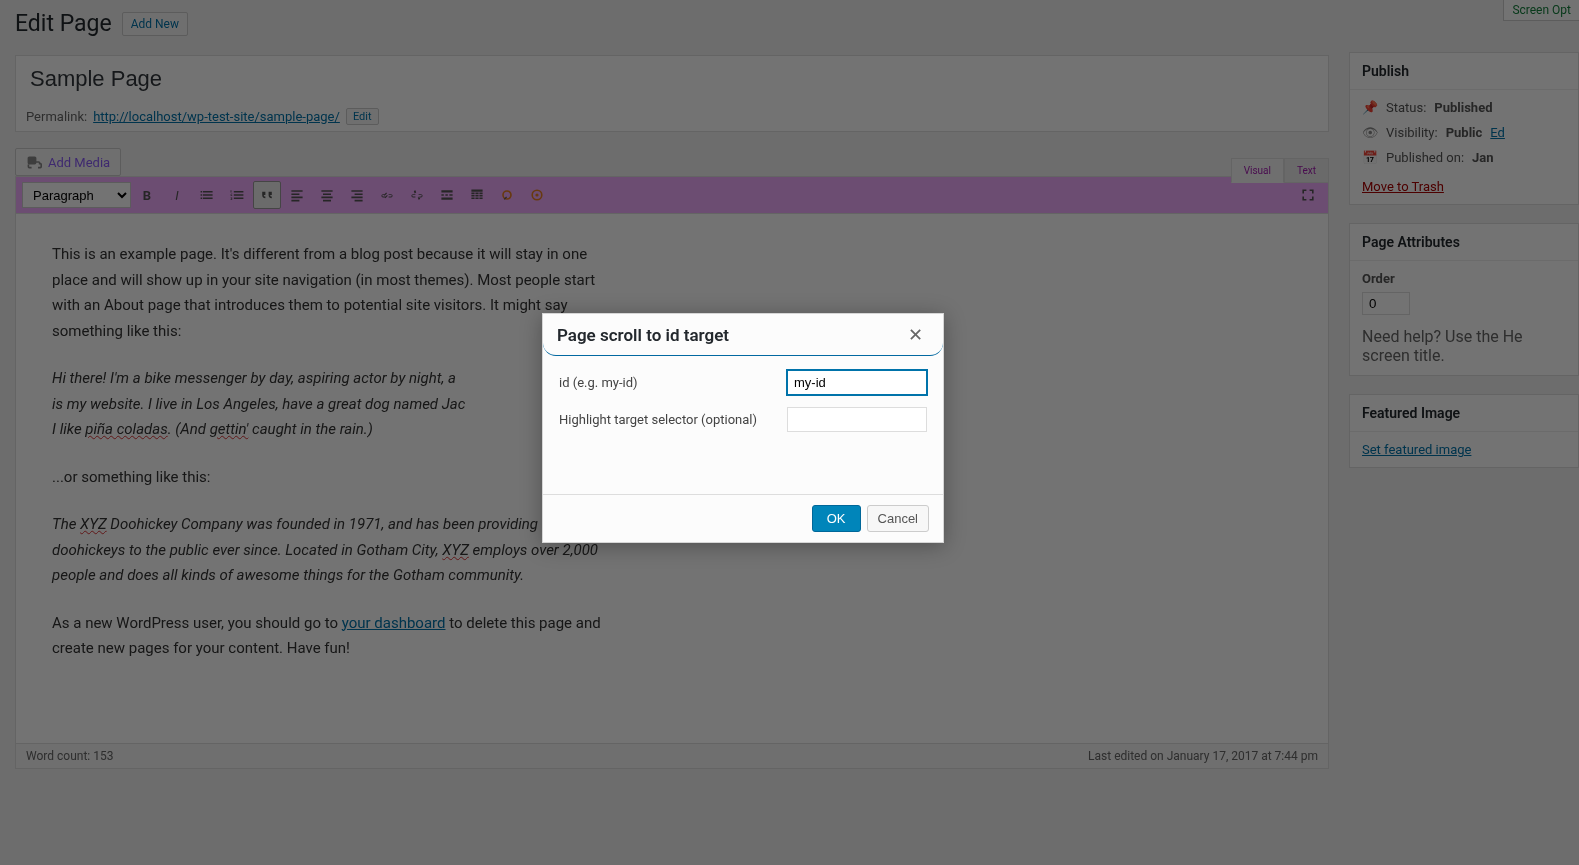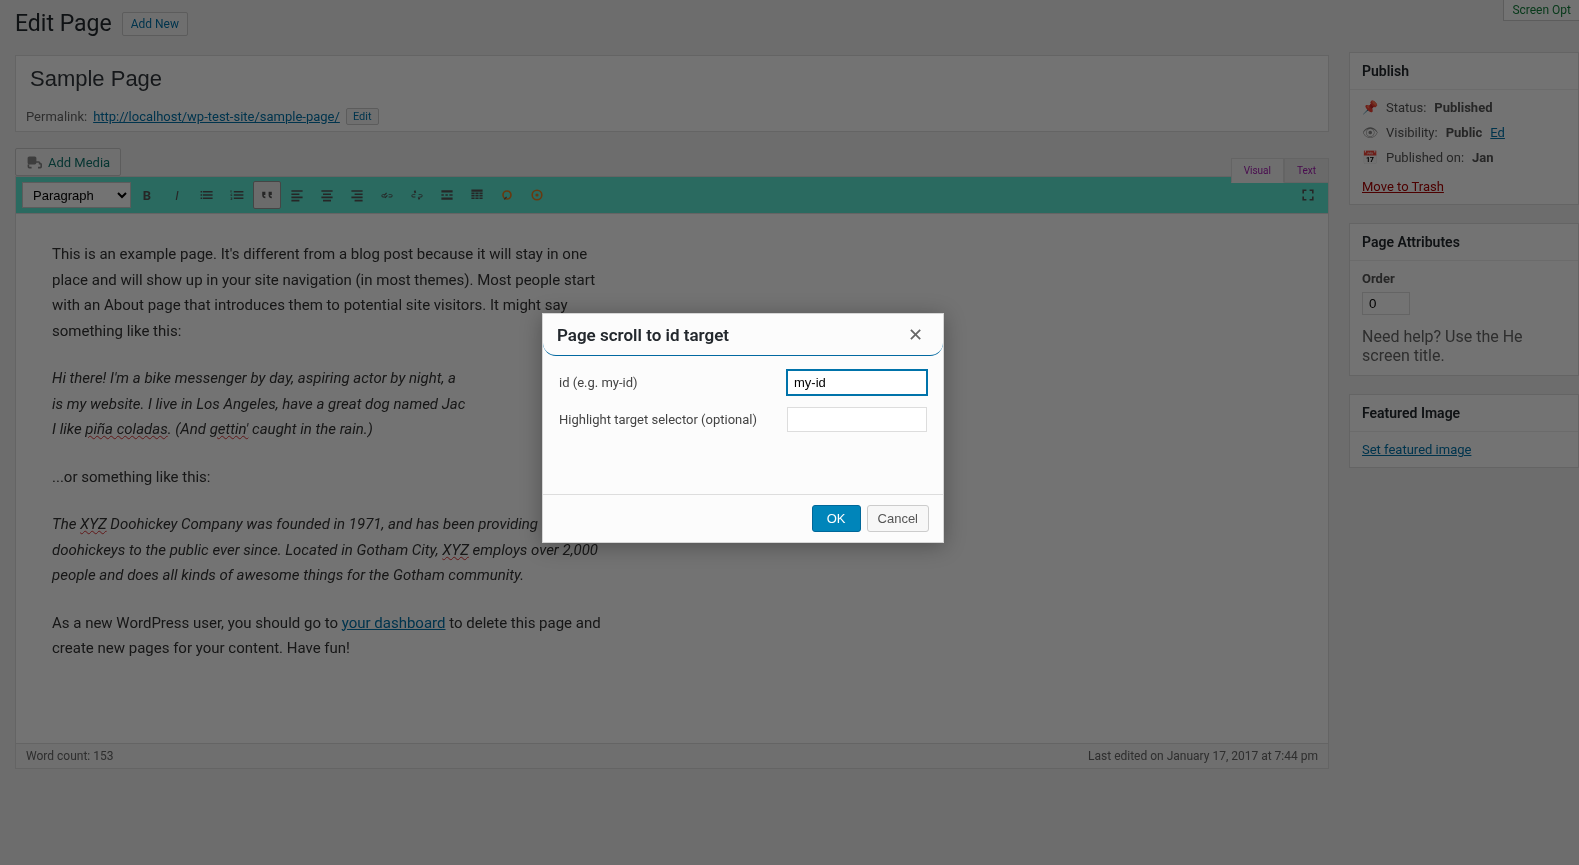--- a/index.html
+++ b/index.html
@@ -79,37 +79,37 @@
 }
 .permalink-row a { color: #0073aa; text-decoration: underline; }
 
 
 .editor-box { margin-top: 16px; }
 .add-media-row { display: flex; align-items: center; justify-content: space-between; }
 .add-media-btn {
   display: inline-flex; align-items: center; gap: 6px;
   border: 1px solid #ccc; background: #f7f7f7;
   padding: 5px 10px; border-radius: 2px; cursor: pointer;
-  color: #0f766e; font-size: 13px;
+  color: #8b5cf6; font-size: 13px;
 }
 .editor-tabs { display: flex; }
 .editor-tab {
   padding: 6px 12px;
   border: 1px solid #ddd;
   background: #ebebeb;
   color: #a21caf;
   cursor: pointer;
   font-size: 10px;
   position: relative;
   top: 8px;
 }
 .editor-tab.active { background: #f5f5f5; border-bottom-color: #f5f5f5; }
 
 .toolbar {
-  background: #5eead4;
+  background: #f0abfc;
   border: 1px solid #ddd;
   padding: 4px 6px;
   display: flex;
   align-items: center;
   gap: 2px;
 }
 .toolbar select {
   height: 26px; font-size: 13px; border: 1px solid #ccc;
   background: #fff; padding: 0 20px 0 6px;
 }

